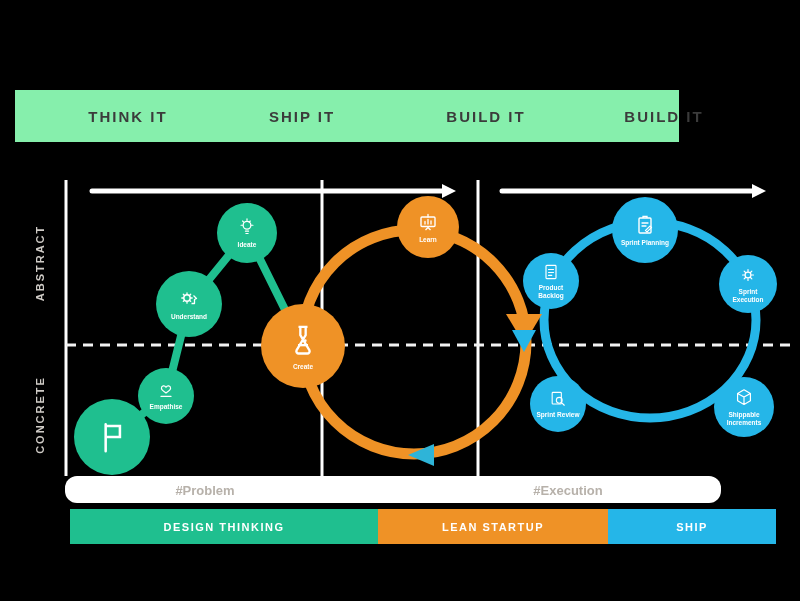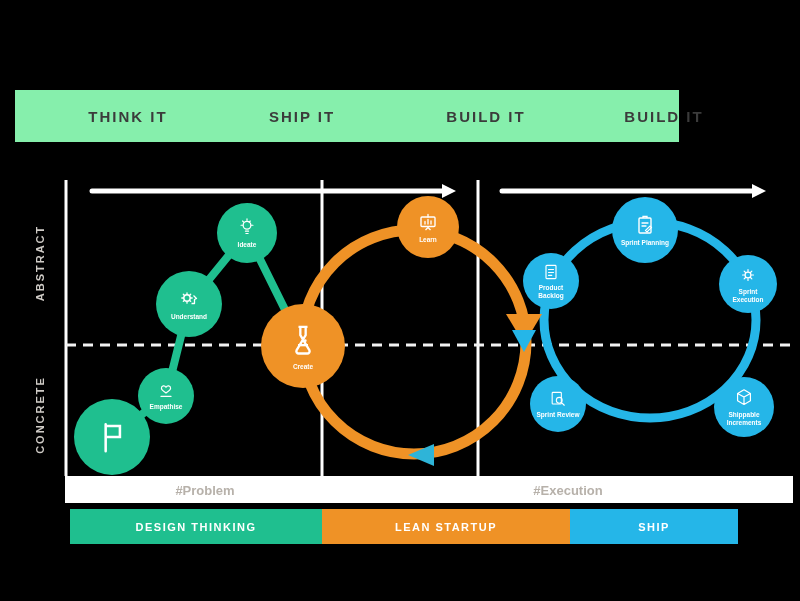--- a/index.html
+++ b/index.html
@@ -22,30 +22,30 @@
   .node{position:absolute;border-radius:50%;display:flex;flex-direction:column;
         align-items:center;justify-content:center;z-index:2;text-align:center;}
   .node.dt{background:#1fbf8f;}
   .node.ls{background:#ef9226;}
   .node.ag{background:#25b6e8;}
   .node svg{display:block;}
   .nlabel{color:#fff;font-size:6.5px;font-weight:700;line-height:1.2;margin-top:2px;
           max-width:85%;word-wrap:break-word;}
 
   
-  #hash-strip{position:absolute;left:65px;top:476px;width:728px;height:27px;background:#fff;z-index:0;}
+  #hash-strip{position:absolute;left:65px;top:476px;width:656px;height:27px;background:#fff;z-index:0;border-radius:12px;}
   .hashtag{position:absolute;top:50%;transform:translate(-50%,-50%);
            font-size:13px;font-weight:700;color:#b7b1aa;white-space:nowrap;}
 
   
   #legend{position:absolute;left:70px;top:509px;height:35px;display:flex;z-index:2;}
   .legend-bar{display:flex;align-items:center;justify-content:center;height:35px;
               color:#fff;font-size:11px;font-weight:700;letter-spacing:1.5px;}
-  .legend-bar.dt{width:252px;background:#1fbf8f;}
-  .legend-bar.ls{width:248px;background:#ef9226;}
+  .legend-bar.dt{width:308px;background:#1fbf8f;}
+  .legend-bar.ls{width:230px;background:#ef9226;}
   .legend-bar.ag{width:168px;background:#25b6e8;}
 </style>
 </head>
 <body>
 
 <div id="stage">
 
   <div id="phase-band">
     <span class="phase" style="left:113px">THINK IT</span>
     <span class="phase" style="left:287px">SHIP IT</span>

